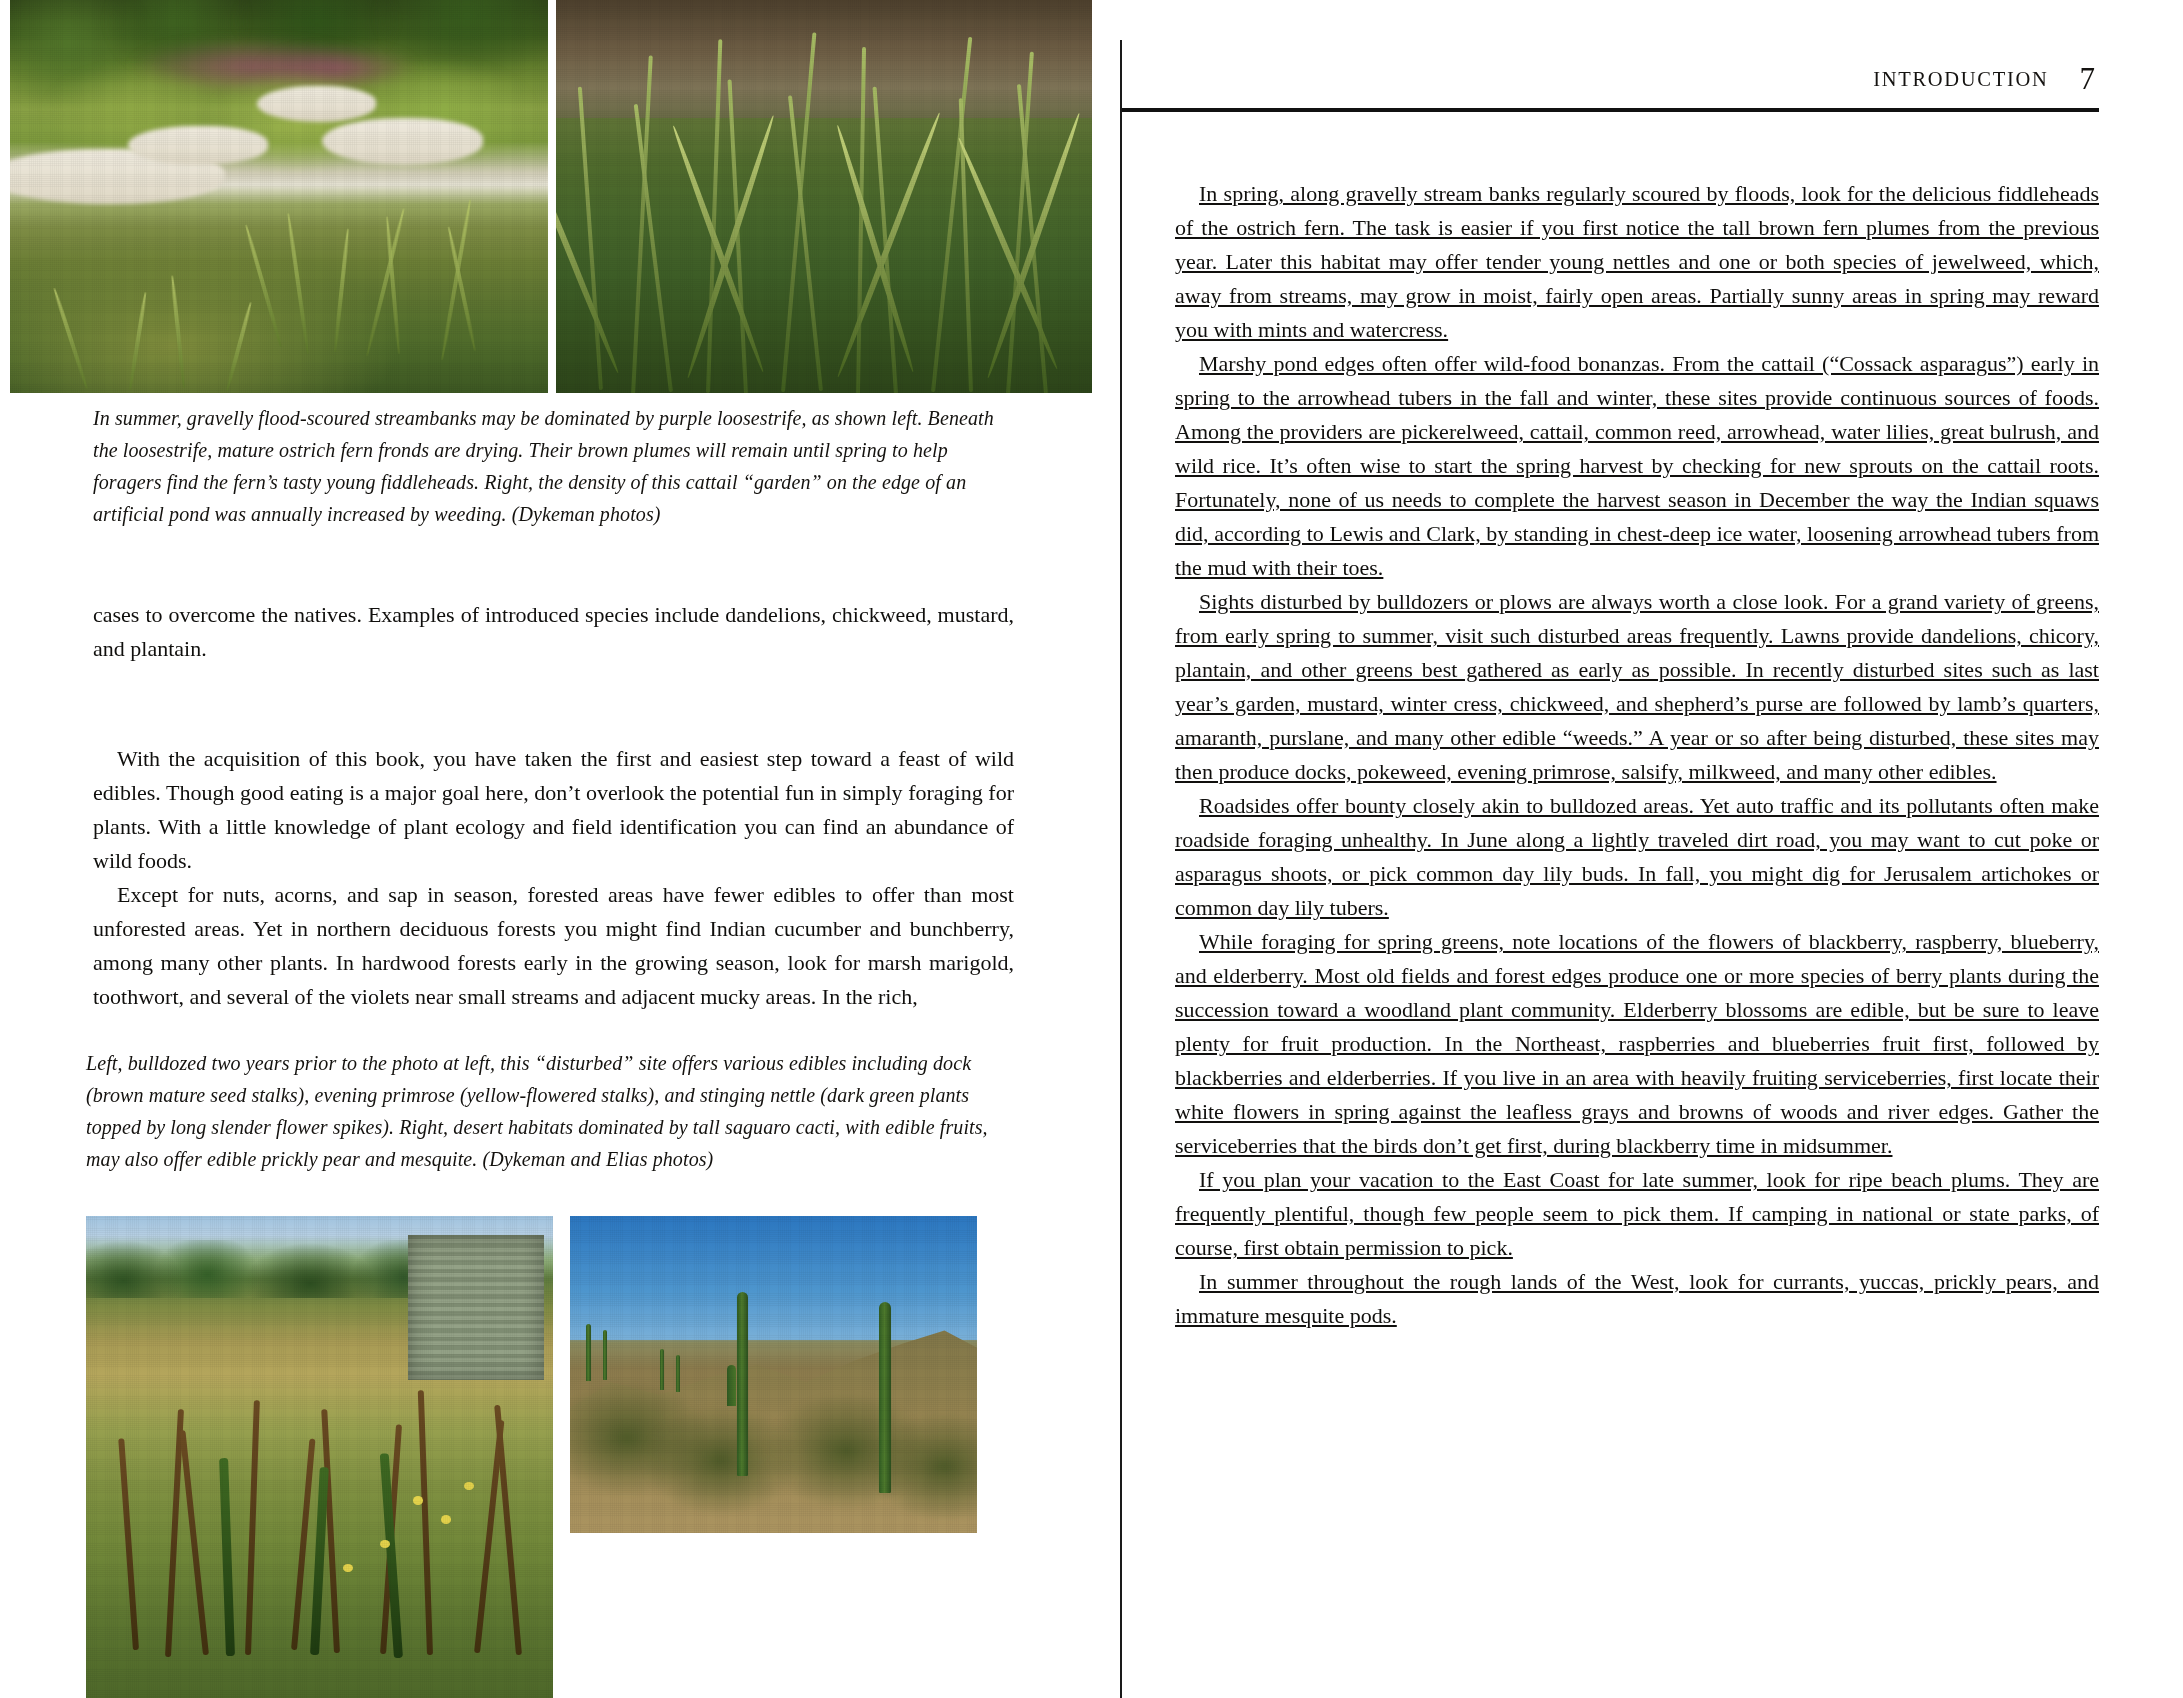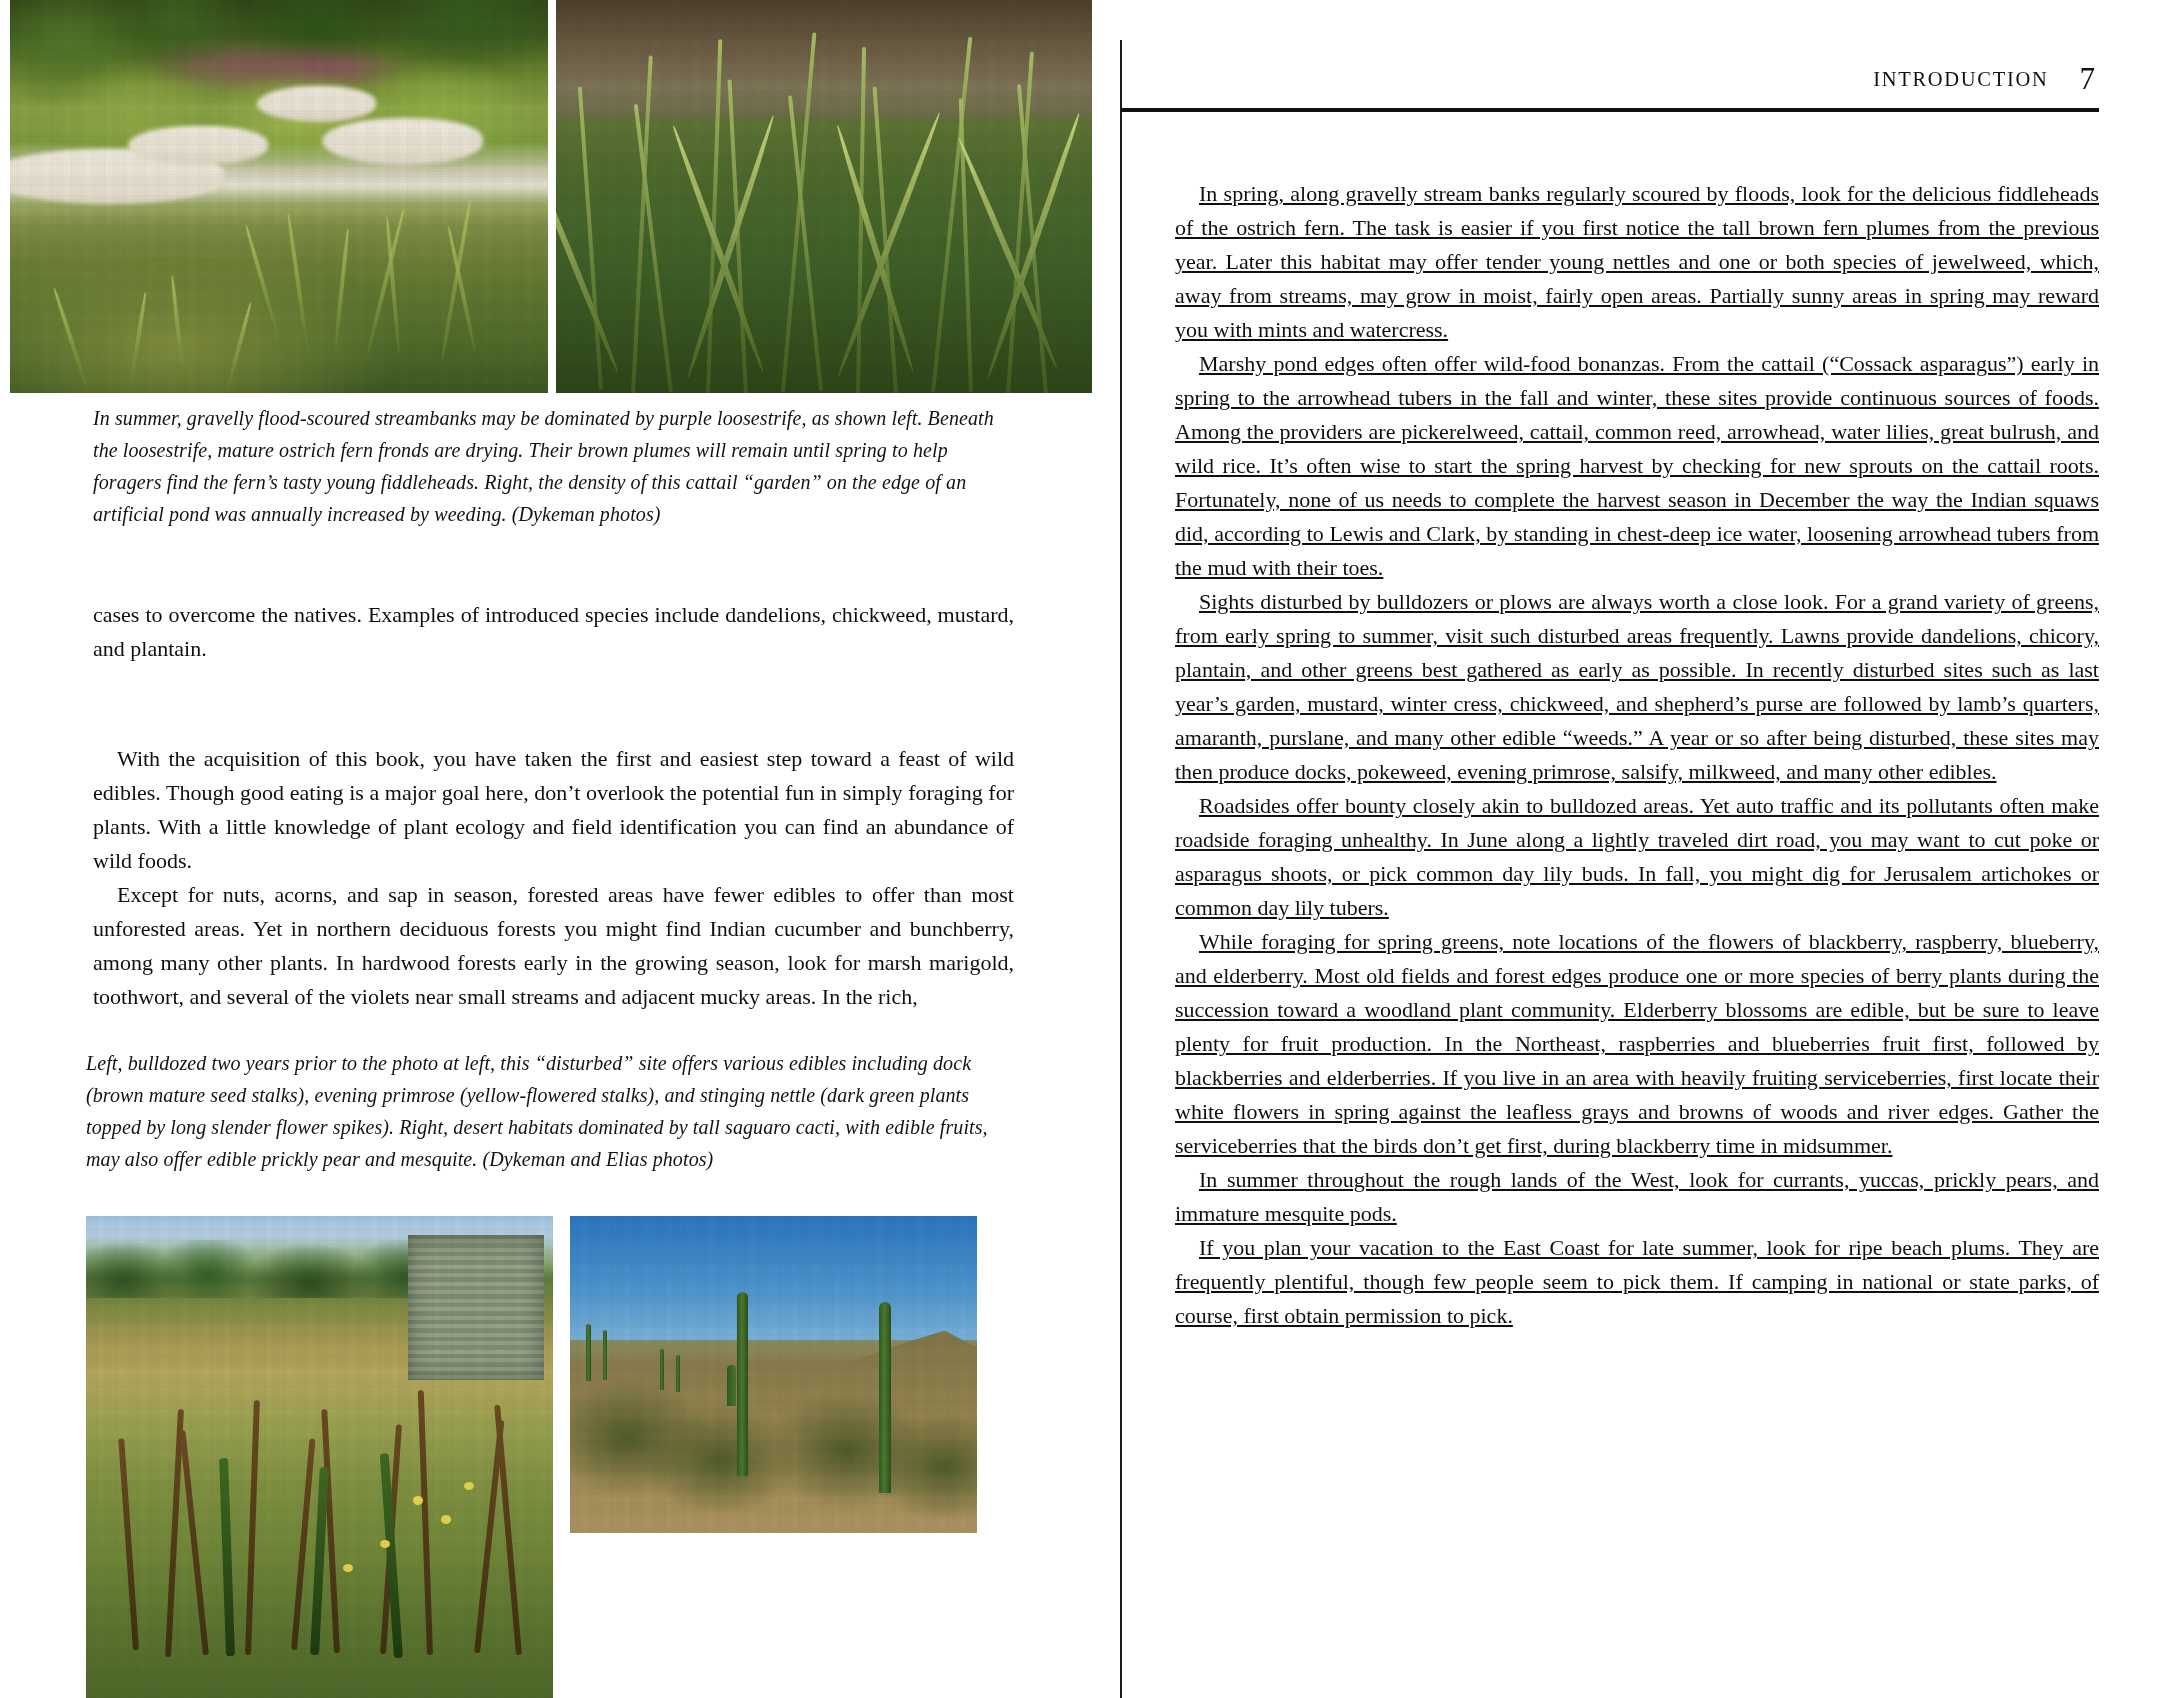--- a/index.html
+++ b/index.html
@@ -274,18 +274,18 @@
     <span>INTRODUCTION</span>
     <span class="folio">7</span>
   </div>
 
   <div id="right-body">
     <p class="indent">In spring, along gravelly stream banks regularly scoured by floods, look for the delicious fiddleheads of the ostrich fern. The task is easier if you first notice the tall brown fern plumes from the previous year. Later this habitat may offer tender young nettles and one or both species of jewelweed, which, away from streams, may grow in moist, fairly open areas. Partially sunny areas in spring may reward you with mints and watercress.</p>
     <p class="indent">Marshy pond edges often offer wild-food bonanzas. From the cattail (“Cossack asparagus”) early in spring to the arrowhead tubers in the fall and winter, these sites provide continuous sources of foods. Among the providers are pickerelweed, cattail, common reed, arrowhead, water lilies, great bulrush, and wild rice. It’s often wise to start the spring harvest by checking for new sprouts on the cattail roots. Fortunately, none of us needs to complete the harvest season in December the way the Indian squaws did, according to Lewis and Clark, by standing in chest-deep ice water, loosening arrowhead tubers from the mud with their toes.</p>
     <p class="indent">Sights disturbed by bulldozers or plows are always worth a close look. For a grand variety of greens, from early spring to summer, visit such disturbed areas frequently. Lawns provide dandelions, chicory, plantain, and other greens best gathered as early as possible. In recently disturbed sites such as last year’s garden, mustard, winter cress, chickweed, and shepherd’s purse are followed by lamb’s quarters, amaranth, purslane, and many other edible “weeds.” A year or so after being disturbed, these sites may then produce docks, pokeweed, evening primrose, salsify, milkweed, and many other edibles.</p>
     <p class="indent">Roadsides offer bounty closely akin to bulldozed areas. Yet auto traffic and its pollutants often make roadside foraging unhealthy. In June along a lightly traveled dirt road, you may want to cut poke or asparagus shoots, or pick common day lily buds. In fall, you might dig for Jerusalem artichokes or common day lily tubers.</p>
     <p class="indent">While foraging for spring greens, note locations of the flowers of blackberry, raspberry, blueberry, and elderberry. Most old fields and forest edges produce one or more species of berry plants during the succession toward a woodland plant community. Elderberry blossoms are edible, but be sure to leave plenty for fruit production. In the Northeast, raspberries and blueberries fruit first, followed by blackberries and elderberries. If you live in an area with heavily fruiting serviceberries, first locate their white flowers in spring against the leafless grays and browns of woods and river edges. Gather the serviceberries that the birds don’t get first, during blackberry time in midsummer.</p>
+    <p class="indent">If you plan your vacation to the East Coast for late summer, look for ripe beach plums. They are frequently plentiful, though few people seem to pick them. If camping in national or state parks, of course, first obtain permission to pick.</p>
     <p class="indent">In summer throughout the rough lands of the West, look for currants, yuccas, prickly pears, and immature mesquite pods.</p>
-    <p class="indent">If you plan your vacation to the East Coast for late summer, look for ripe beach plums. They are frequently plentiful, though few people seem to pick them. If camping in national or state parks, of course, first obtain permission to pick.</p>
   </div>
 
 </div>
 
 
 </body></html>

